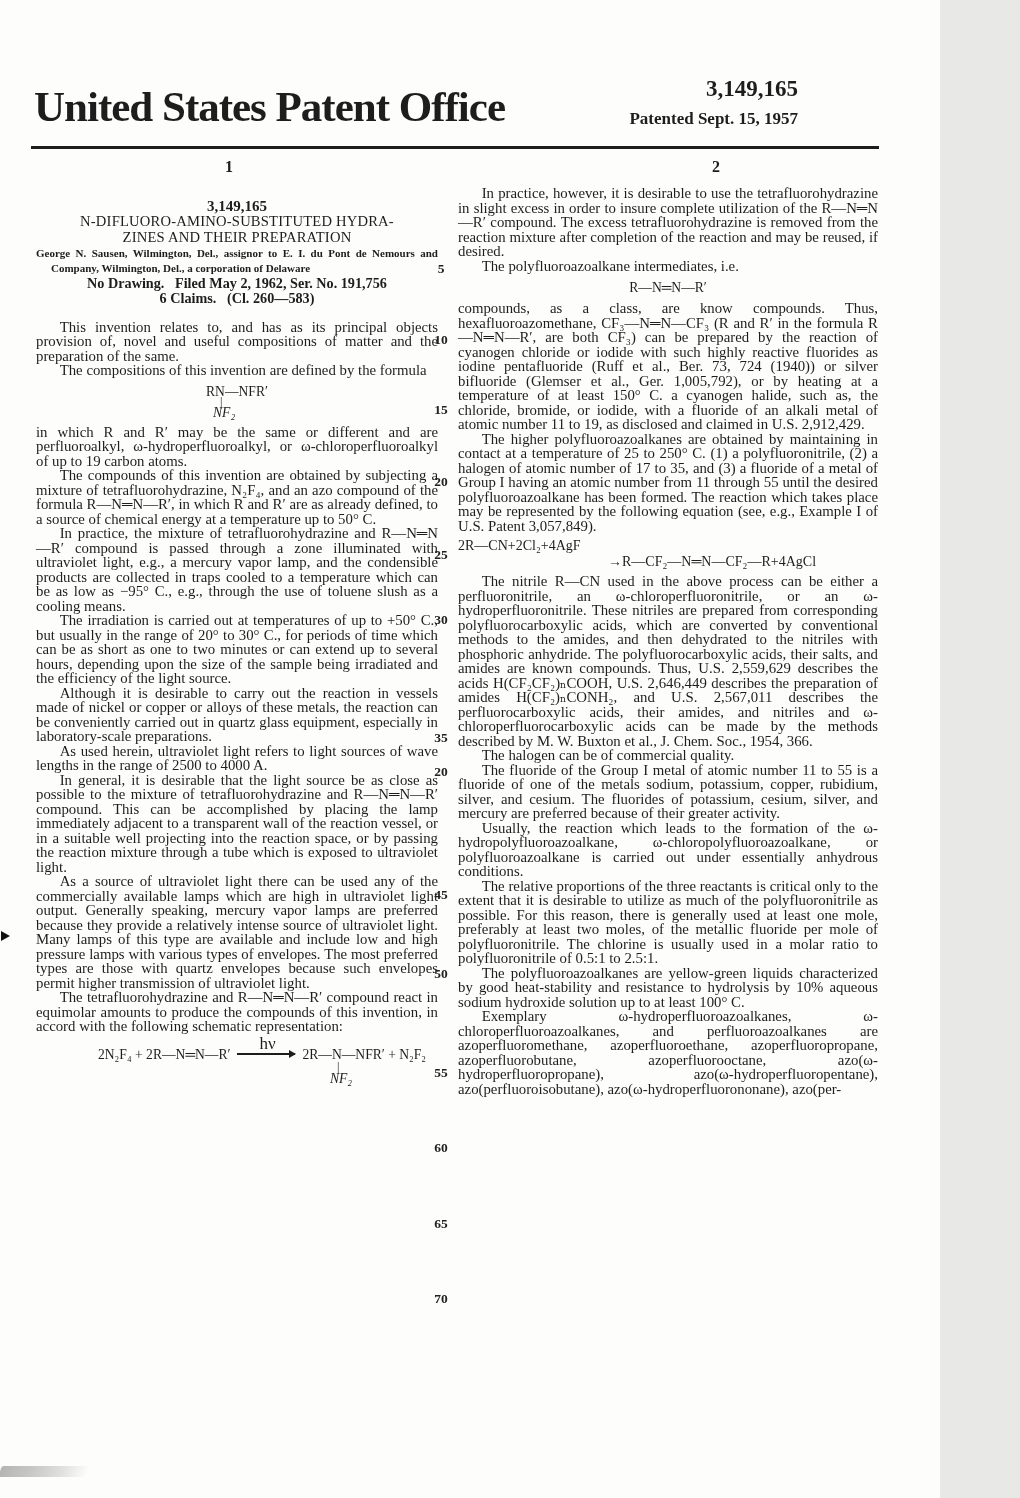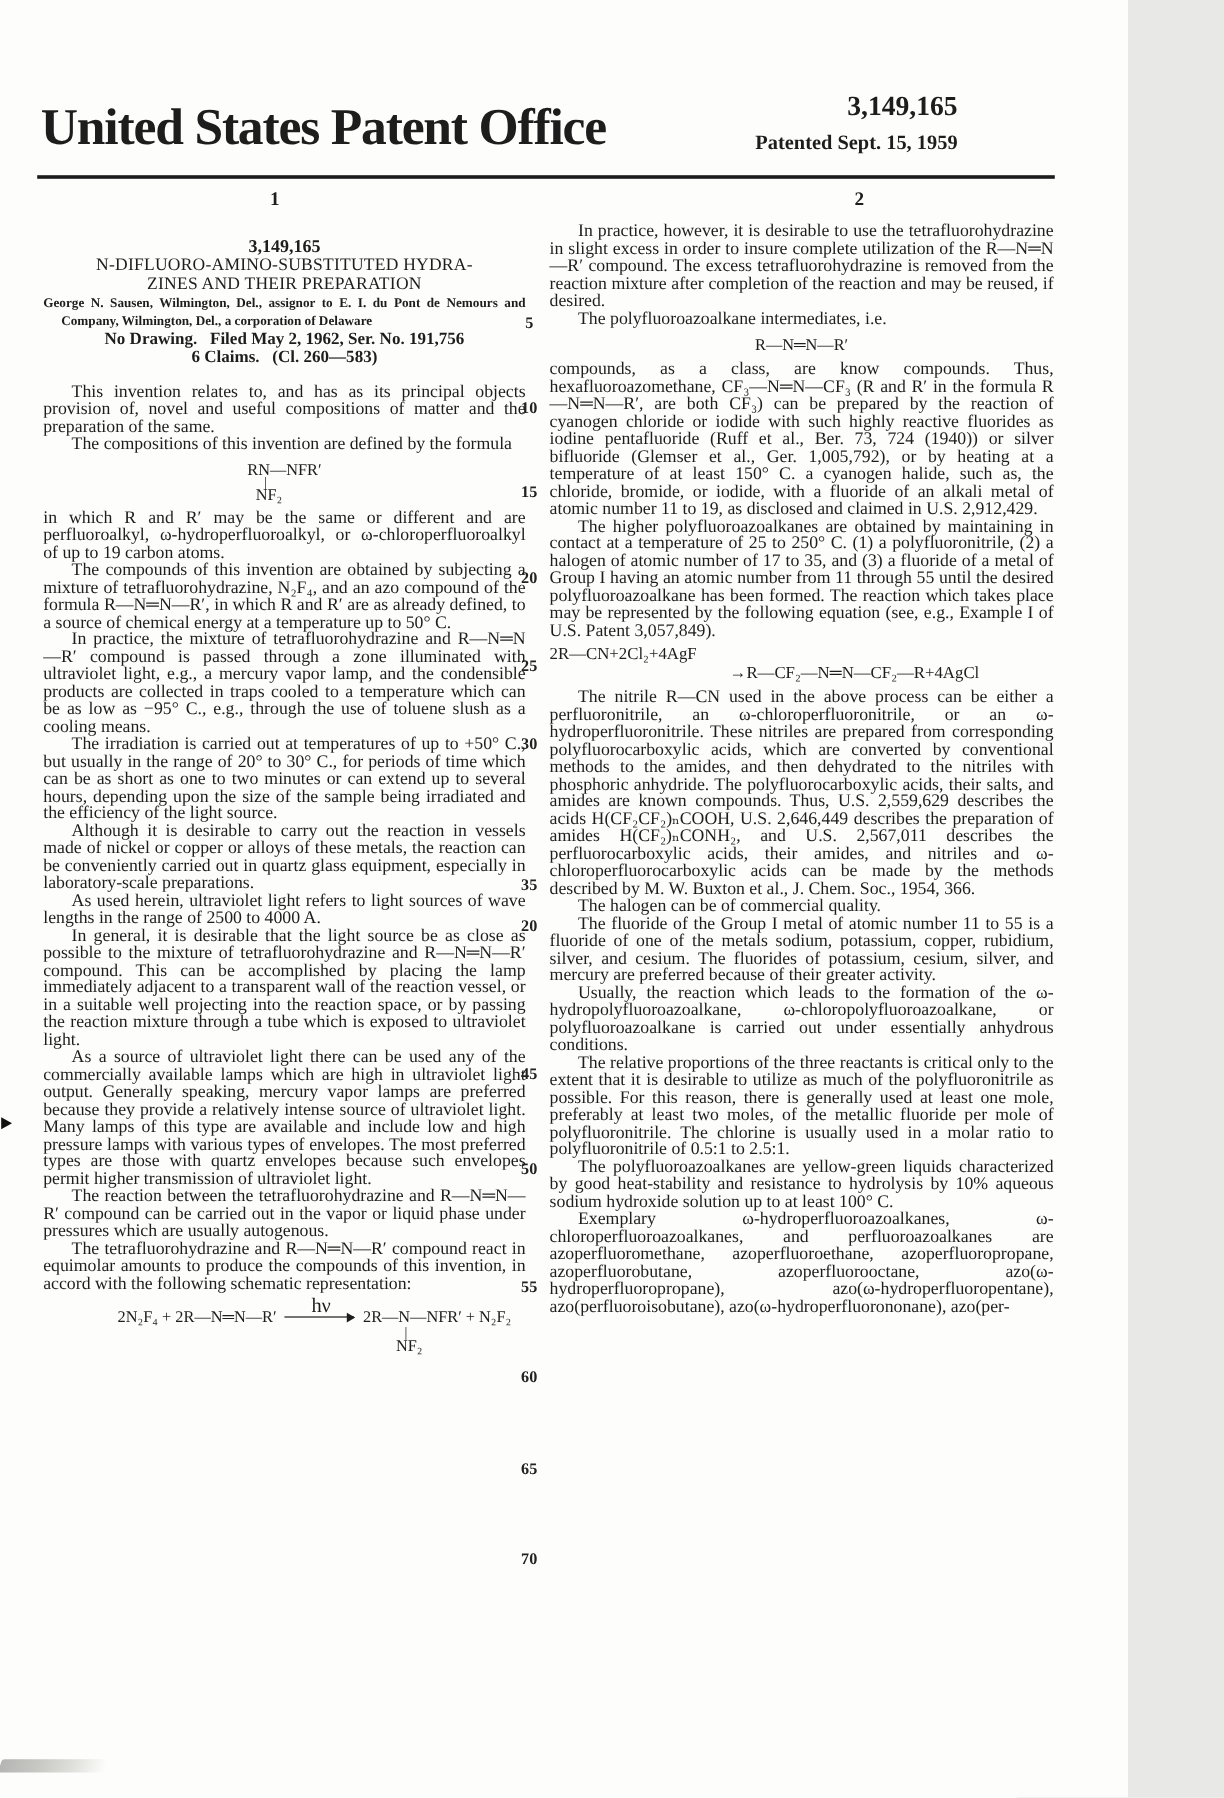--- a/index.html
+++ b/index.html
@@ -48,21 +48,21 @@
     text-align:left;font-size:11px;font-weight:bold;line-height:14.8px;
     padding-left:15px;text-indent:-15px;margin-top:1px;text-align:justify;
   }
   .h-filed,.h-claims{font-size:14.2px;font-weight:bold;line-height:15px;white-space:pre-wrap;text-align:center;text-indent:0;}
   #body-left-start{margin-top:14px !important;}
 
   
   .formula{text-align:center;margin:7px 0 6px 0;text-indent:0;font-size:13.6px;line-height:13px;}
   .formula .fx{display:inline-block;text-align:left;}
   .formula .bond{line-height:9px;font-size:12px;}
-  .formula .subline{line-height:12px;}
+  .formula .subline{line-height:12px;font-style:italic;}
   #formula-main .bond{margin-left:14px;}
   #formula-main .subline{margin-left:7px;}
 
   #formula-scheme{margin:14px 0 0 0;text-indent:0;font-size:13.6px;line-height:14px;text-align:left;padding-left:28px;}
   #formula-scheme .row{white-space:nowrap;margin-left:34px;}
   .rxn-arrow{
     display:inline-block;position:relative;width:58px;height:1.6px;
     background:#1d1d1d;vertical-align:4px;margin:0 7px;
   }
   .rxn-arrow::after{
@@ -97,21 +97,21 @@
   }
 </style>
 </head>
 <body>
 
 <div id="page">
 
   <div id="masthead-title">United States Patent Office</div>
   <div id="masthead-right">
     <div id="masthead-patnum">3,149,165</div>
-    <div id="masthead-date">Patented Sept. 15, 1959</div>
+    <div id="masthead-date">Patented Sept. 15, 1957</div>
   </div>
   <div id="head-rule"></div>
 
   <div class="col-digit" id="col-digit-1">1</div>
   <div class="col-digit" id="col-digit-2">2</div>
 
   <div class="col" id="col-left">
     <div id="heading-block">
       <div class="h-patnum">3,149,165</div>
       <div class="h-title">N-DIFLUORO-AMINO-SUBSTITUTED HYDRA-</div>
@@ -133,21 +133,20 @@
     </div>
 
     <p class="cont">in which R and R′ may be the same or different and are perfluoroalkyl, ω-hydroperfluoroalkyl, or ω-chloroperfluoroalkyl of up to 19 carbon atoms.</p>
     <p>The compounds of this invention are obtained by subjecting a mixture of tetrafluorohydrazine, N₂F₄, and an azo compound of the formula R—N═N—R′, in which R and R′ are as already defined, to a source of chemical energy at a temperature up to 50° C.</p>
     <p>In practice, the mixture of tetrafluorohydrazine and R—N═N—R′ compound is passed through a zone illuminated with ultraviolet light, e.g., a mercury vapor lamp, and the condensible products are collected in traps cooled to a temperature which can be as low as −95° C., e.g., through the use of toluene slush as a cooling means.</p>
     <p>The irradiation is carried out at temperatures of up to +50° C., but usually in the range of 20° to 30° C., for periods of time which can be as short as one to two minutes or can extend up to several hours, depending upon the size of the sample being irradiated and the efficiency of the light source.</p>
     <p>Although it is desirable to carry out the reaction in vessels made of nickel or copper or alloys of these metals, the reaction can be conveniently carried out in quartz glass equipment, especially in laboratory-scale preparations.</p>
     <p>As used herein, ultraviolet light refers to light sources of wave lengths in the range of 2500 to 4000 A.</p>
     <p>In general, it is desirable that the light source be as close as possible to the mixture of tetrafluorohydrazine and R—N═N—R′ compound.  This can be accomplished by placing the lamp immediately adjacent to a transparent wall of the reaction vessel, or in a suitable well projecting into the reaction space, or by passing the reaction mixture through a tube which is exposed to ultraviolet light.</p>
     <p>As a source of ultraviolet light there can be used any of the commercially available lamps which are high in ultraviolet light output.  Generally speaking, mercury vapor lamps are preferred because they provide a relatively intense source of ultraviolet light.  Many lamps of this type are available and include low and high pressure lamps with various types of envelopes.  The most preferred types are those with quartz envelopes because such envelopes permit higher transmission of ultraviolet light.</p>
-    <p>The reaction between the tetrafluorohydrazine and R—N═N—R′ compound can be carried out in the vapor or liquid phase under pressures which are usually autogenous.</p>
     <p>The tetrafluorohydrazine and R—N═N—R′ compound react in equimolar amounts to produce the compounds of this invention, in accord with the following schematic representation:</p>
 
     <div class="formula" id="formula-scheme">
       <div class="row">
         <span>2N₂F₄ + 2R—N═N—R′</span><span class="rxn-arrow"><span class="hv">hν</span></span><span>2R—N—NFR′ + N₂F₂</span>
       </div>
       <div class="bond">|</div>
       <div class="subline">NF₂</div>
     </div>
   </div>

